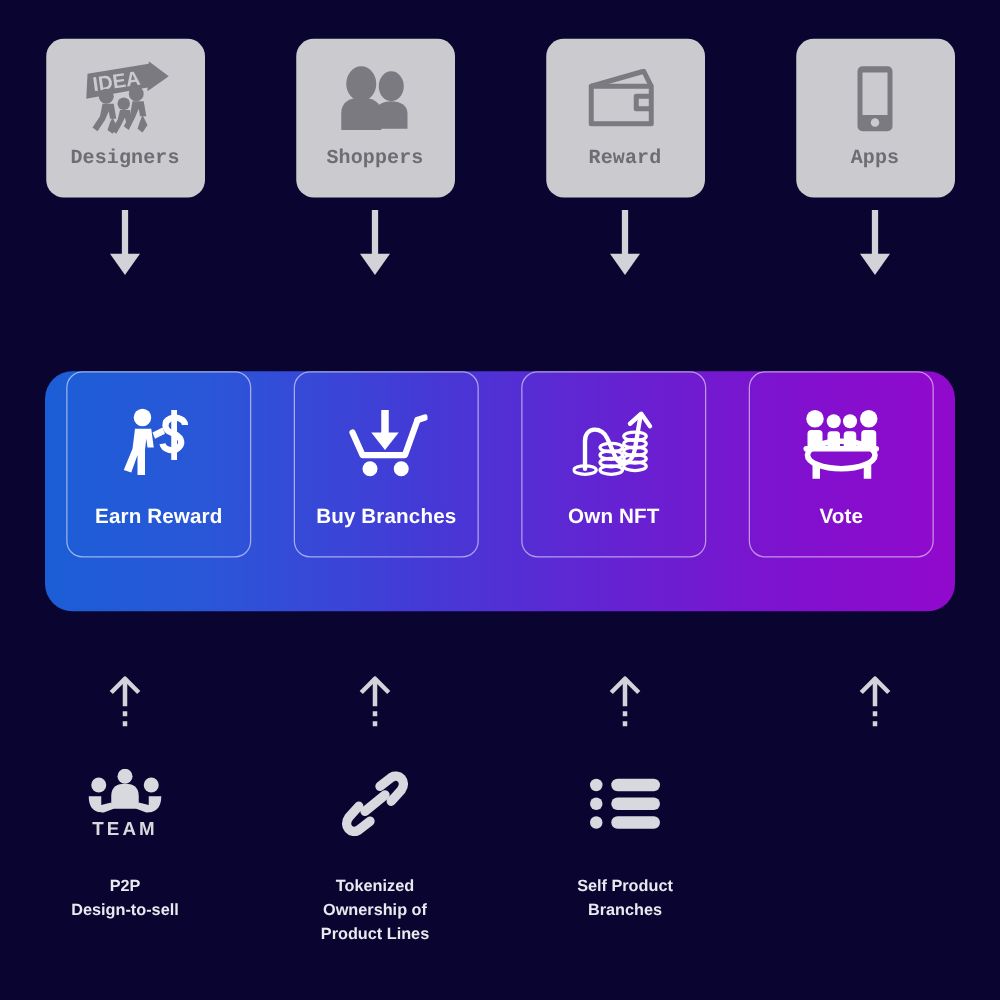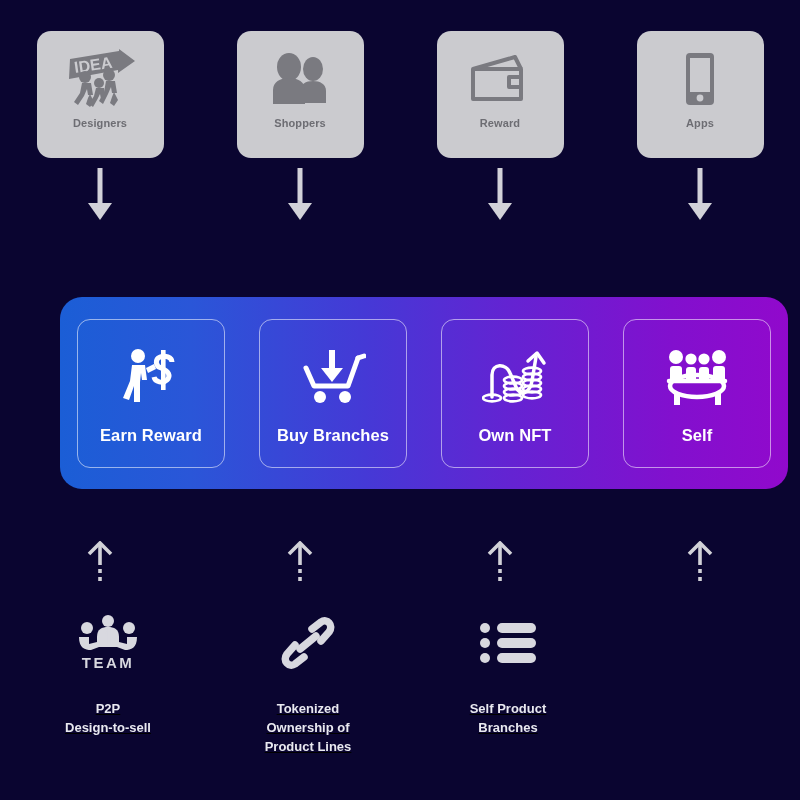--- a/index.html
+++ b/index.html
@@ -49,24 +49,25 @@
   }
   .actor-icon {
     height: 62px;
     display: flex;
     align-items: center;
     justify-content: center;
   }
   .actor-icon svg { display: block; }
   .actor-label {
     margin-top: 6px;
-    font-size: 11px;
+    font-size: 16px;
     font-weight: bold;
     color: #6d6d73;
     letter-spacing: .1px;
+    font-family: Liberation Mono, monospace;
   }
 
   
   .down-arrows {
     position: absolute;
     top: 168px;
     left: 0;
     width: 800px;
     height: 60px;
     display: flex;
@@ -111,23 +112,21 @@
     height: 192px;
     border-radius: 22px;
     background: linear-gradient(90deg,
         #1b5ed6 0%,
         #2a56d8 18%,
         #4539d6 42%,
         #6423d2 62%,
         #8210ce 84%,
         #9109cc 100%);
     display: flex;
-    align-items: center;
     box-sizing: border-box;
-    margin-left: 24px;
   }
   .benefit-col {
     width: 182px;
     display: flex;
     justify-content: center;
   }
   .benefit-card {
     width: 148px;
     height: 149px;
     border: 1px solid rgba(255,255,255,0.55);
@@ -166,24 +165,23 @@
   .up-col {
     width: 200px;
     display: flex;
     justify-content: center;
   }
 
   
   .feature-row {
     position: absolute;
     top: 615px;
-    left: 8px;
+    left: 0;
     width: 641px;
     display: flex;
-    text-decoration: underline;
   }
   .feature-col {
     width: 200px;
     display: flex;
     flex-direction: column;
     align-items: center;
   }
   .feature-icon {
     height: 56px;
     display: flex;
@@ -385,21 +383,21 @@
               <rect x="34" y="19" width="10" height="15" rx="3"></rect>
               <circle cx="54" cy="9" r="7"></circle>
               <rect x="48" y="18" width="12" height="16" rx="3"></rect>
               <rect x="9" y="45" width="6" height="12"></rect>
               <rect x="50" y="45" width="6" height="12"></rect>
             </g>
             <ellipse cx="32" cy="38" rx="27" ry="11" fill="none" stroke="#ffffff" stroke-width="4.5"></ellipse>
             <path d="M4 33 L60 33" stroke="#ffffff" stroke-width="4.5" stroke-linecap="round"></path>
           </svg>
         </div>
-        <div class="benefit-label">Self</div>
+        <div class="benefit-label">Vote</div>
       </div>
     </div>
 
   </div>
 
   <div class="up-arrows">
     <div class="up-col">
       <div>
         <svg width="30" height="48" viewBox="0 0 30 48">
           <g stroke="#d2d2d8" stroke-width="3.6" fill="none" stroke-linecap="butt">

